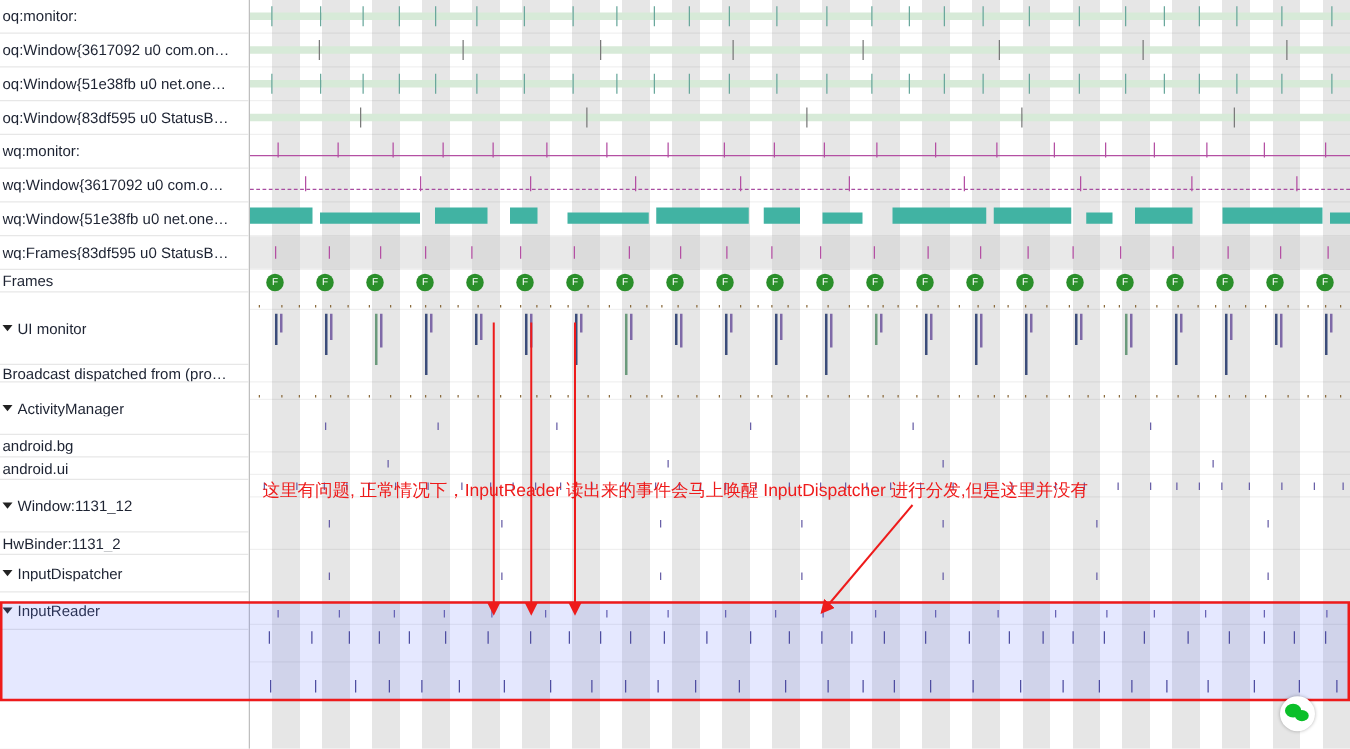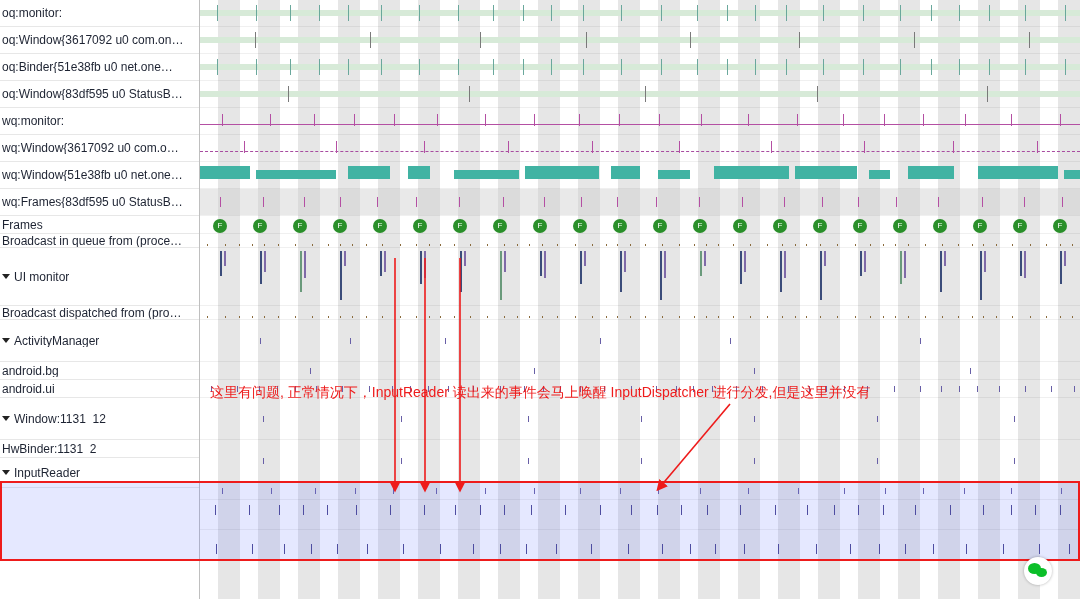--- a/index.html
+++ b/index.html
@@ -110,42 +110,39 @@
 <body>
 
 <div class="panel" id="panel">
     <div class="row" style="height: 27px;">
       <span class="lbl">oq:monitor:</span>
     </div>
     <div class="row" style="height: 27px;">
       <span class="lbl">oq:Window{3617092 u0 com.on…</span>
     </div>
     <div class="row" style="height: 27px;">
-      <span class="lbl">oq:Binder{51e38fb u0 net.one…</span>
+      <span class="lbl">oq:Window{51e38fb u0 net.one…</span>
     </div>
     <div class="row" style="height: 27px;">
       <span class="lbl">oq:Window{83df595 u0 StatusB…</span>
     </div>
     <div class="row" style="height: 27px;">
       <span class="lbl">wq:monitor:</span>
     </div>
     <div class="row" style="height: 27px;">
       <span class="lbl">wq:Window{3617092 u0 com.o…</span>
     </div>
     <div class="row" style="height: 27px;">
       <span class="lbl">wq:Window{51e38fb u0 net.one…</span>
     </div>
     <div class="row" style="height: 27px;">
       <span class="lbl">wq:Frames{83df595 u0 StatusB…</span>
     </div>
     <div class="row" style="height: 18px;">
       <span class="lbl">Frames</span>
-    </div>
-    <div class="row" style="height: 14px;">
-      <span class="lbl">Broadcast in queue from (proce…</span>
     </div>
     <div class="row" style="height: 58px;">
       <span class="tri"></span>
       <span class="lbl">UI monitor</span>
     </div>
     <div class="row" style="height: 14px;">
       <span class="lbl">Broadcast dispatched from (pro…</span>
     </div>
     <div class="row" style="height: 42px;">
       <span class="tri"></span>
@@ -156,20 +153,24 @@
     </div>
     <div class="row" style="height: 18px;">
       <span class="lbl">android.ui</span>
     </div>
     <div class="row" style="height: 42px;">
       <span class="tri"></span>
       <span class="lbl">Window:1131_12</span>
     </div>
     <div class="row" style="height: 18px;">
       <span class="lbl">HwBinder:1131_2</span>
+    </div>
+    <div class="row" style="height: 30px;">
+      <span class="tri"></span>
+      <span class="lbl">InputDispatcher</span>
     </div>
     <div class="row" style="height: 30px;">
       <span class="tri"></span>
       <span class="lbl">InputReader</span>
     </div>
   </div>
 
 <div class="timeline">
   <div class="bg-stripes"></div>
   <div id="tracks">

